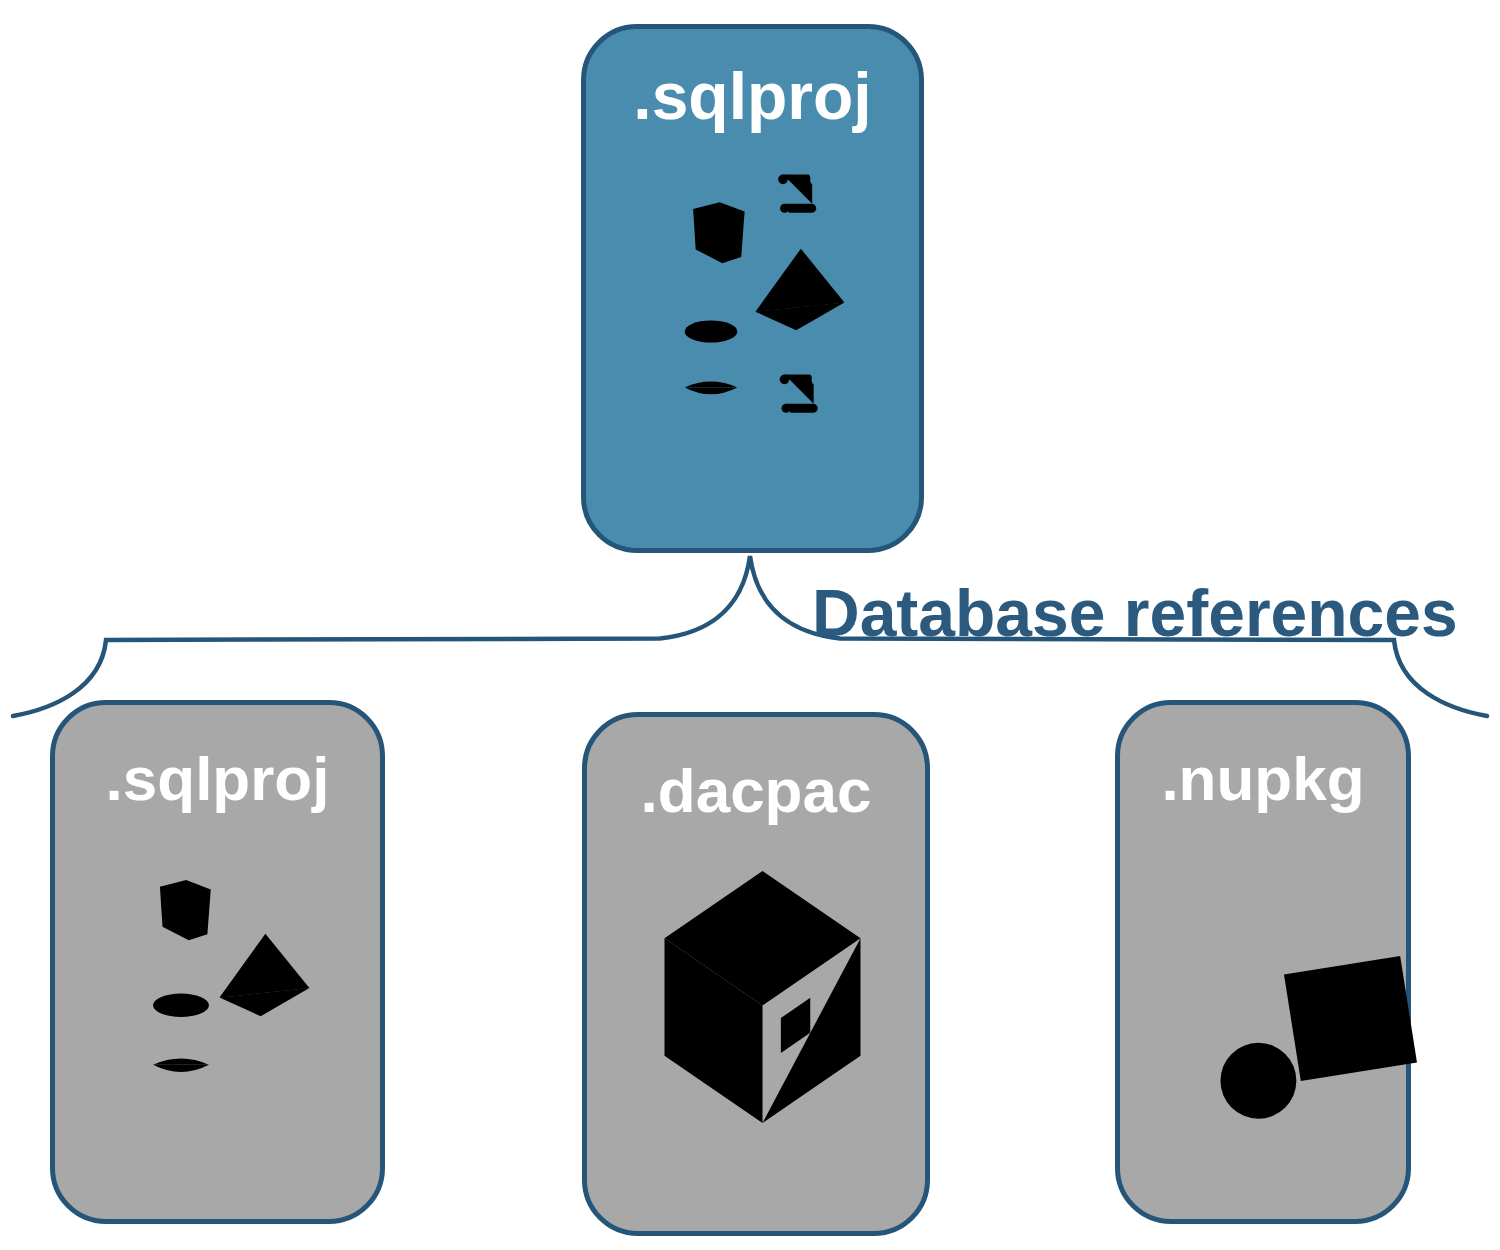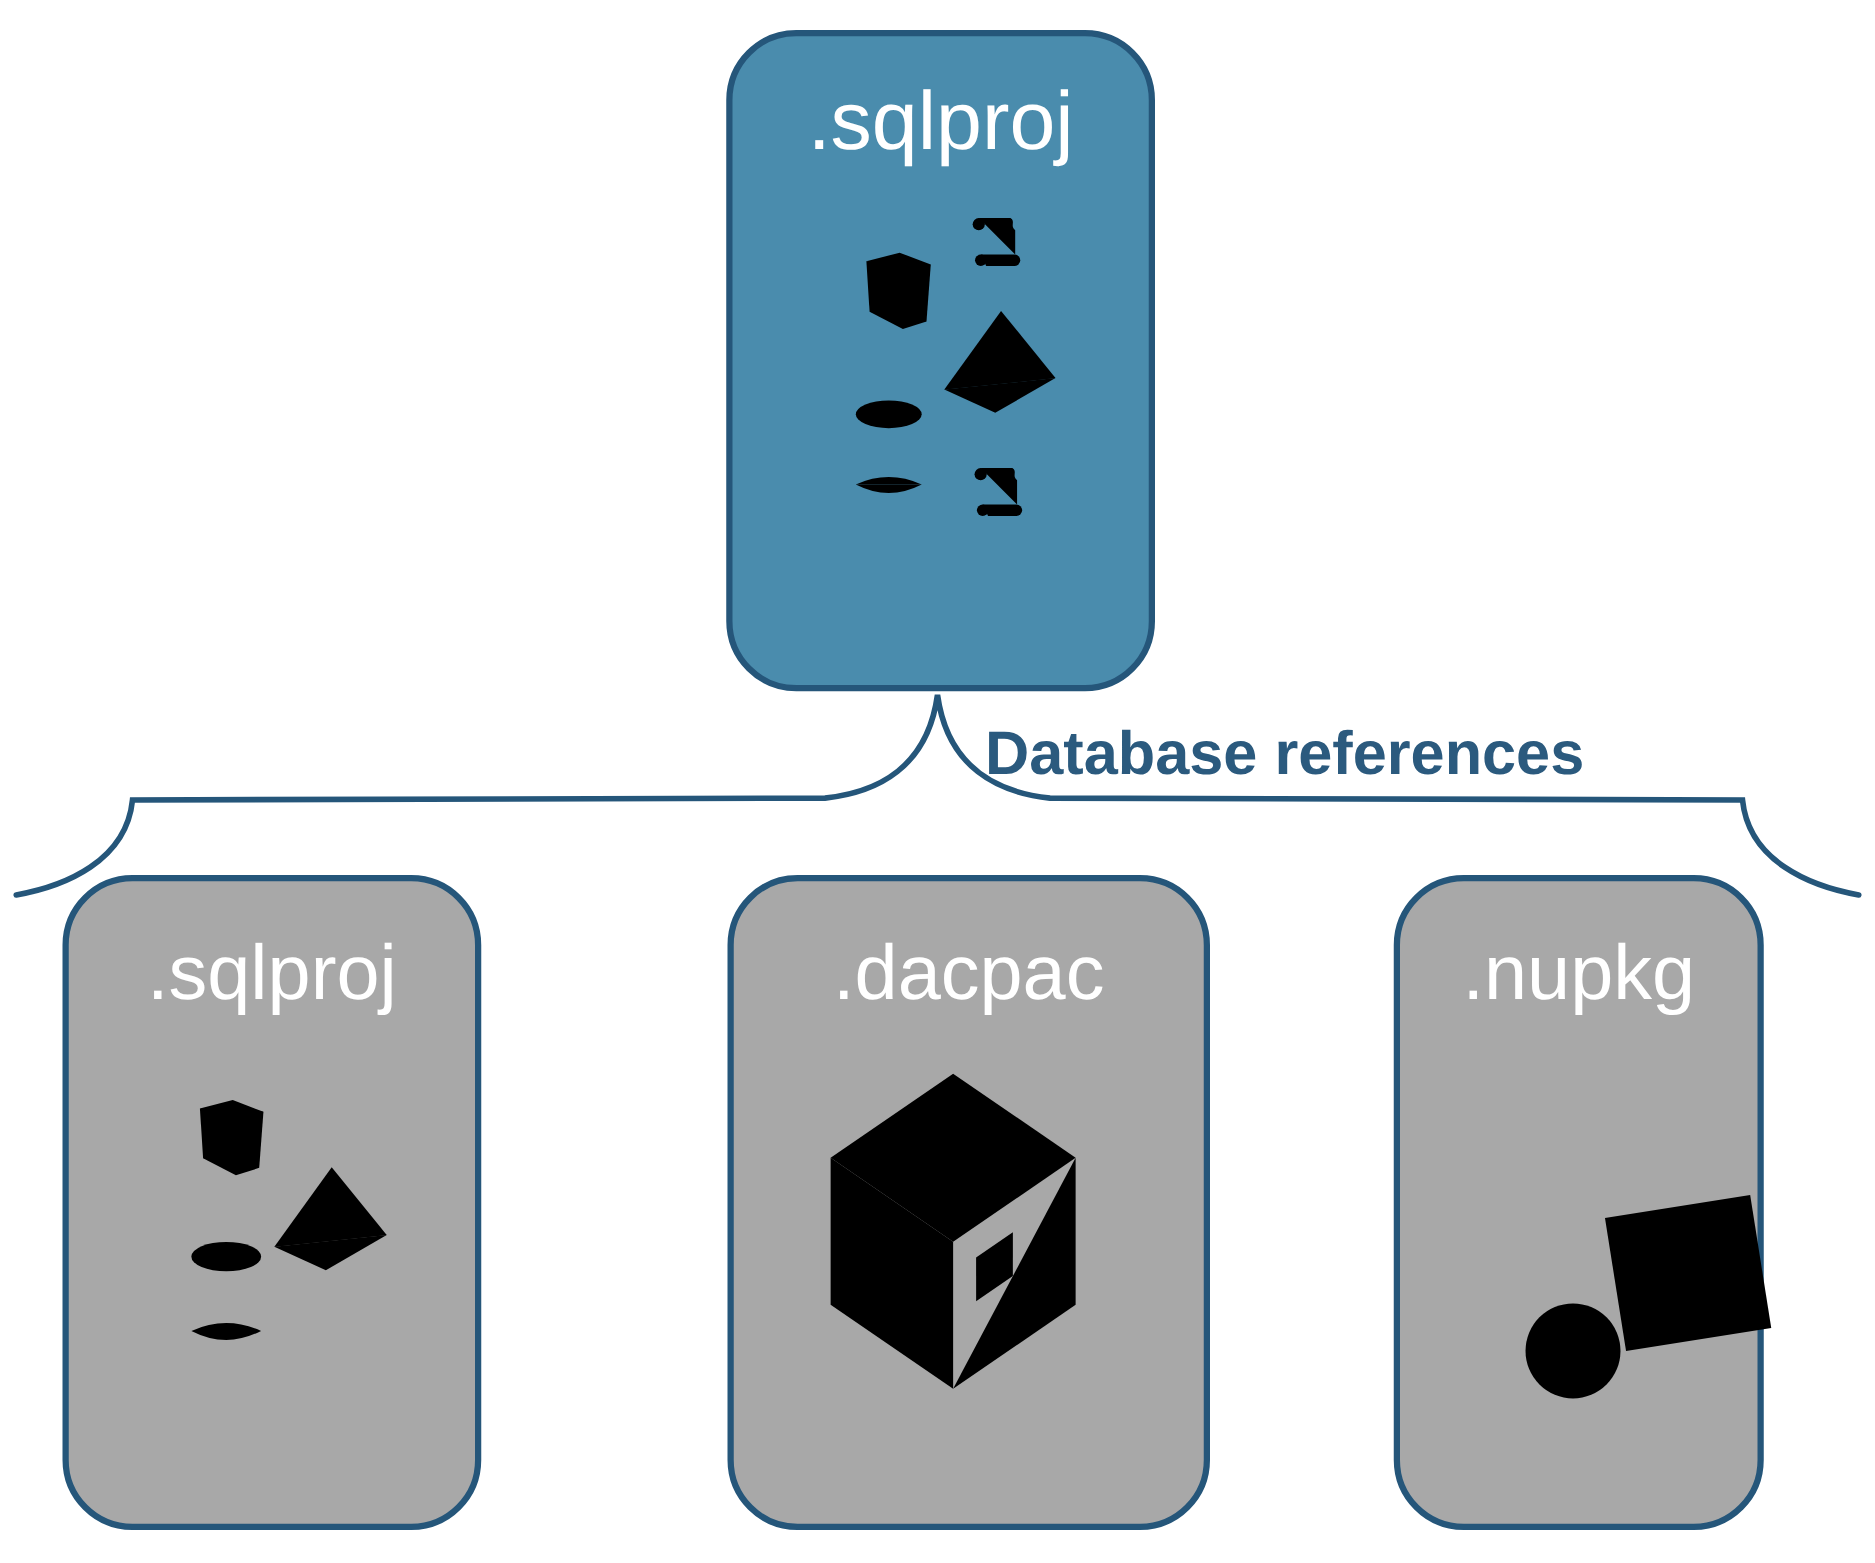--- a/index.html
+++ b/index.html
@@ -20,35 +20,35 @@
   .canvas{position:relative;width:1500px;height:1250px;}
   .card{
     position:absolute;
     box-sizing:border-box;
     border:5px solid var(--outline-blue);
     border-radius:56px;
   }
   .card--root{background:var(--accent-teal);left:581px;top:24px;width:343px;height:529px;}
   .card--child{background:var(--card-gray);top:700px;height:524px;}
   .card--child1{left:50px;width:335px;}
-  .card--child2{left:582px;width:386px;}
+  .card--child2{left:582px;width:348px;margin-top:12px;}
   .card--child3{left:1115px;width:296px;}
   .card-title{
-    margin:0;text-align:center;color:#ffffff;font-weight:normal;
+    margin:0;text-align:center;color:#ffffff;font-weight:bold;
     letter-spacing:0px;line-height:1.15;
   }
   .card--root .card-title{padding-top:30px;font-size:66px;}
   .card--child .card-title{padding-top:38px;font-size:62px;}
   .icon{position:absolute;display:block;}
   .icon *{vector-effect:non-scaling-stroke;}
   .brace-svg{position:absolute;left:0;top:0;pointer-events:none;}
   .brace-path{fill:none;stroke:var(--outline-blue);stroke-width:4.5;stroke-linecap:round;}
   .connector-label{
-    position:absolute;left:788px;top:575px;
-    font-size:49px;font-weight:bold;color:var(--label-blue);white-space:nowrap;
+    position:absolute;left:812px;top:575px;
+    font-size:66px;font-weight:bold;color:var(--label-blue);white-space:nowrap;
   }
 </style>
 </head>
 <body>
 
 <svg width="0" height="0" style="position:absolute" aria-hidden="true">
   <defs>
     <symbol id="sym-cube" viewBox="0 0 100 85">
       <path stroke-width="5.5" d="M21 14 L52 6 L81 17 L52 26 Z"></path>
       <path stroke-width="5.5" d="M21 14 L24 61 L55 77 L77 70 L81 17"></path>

